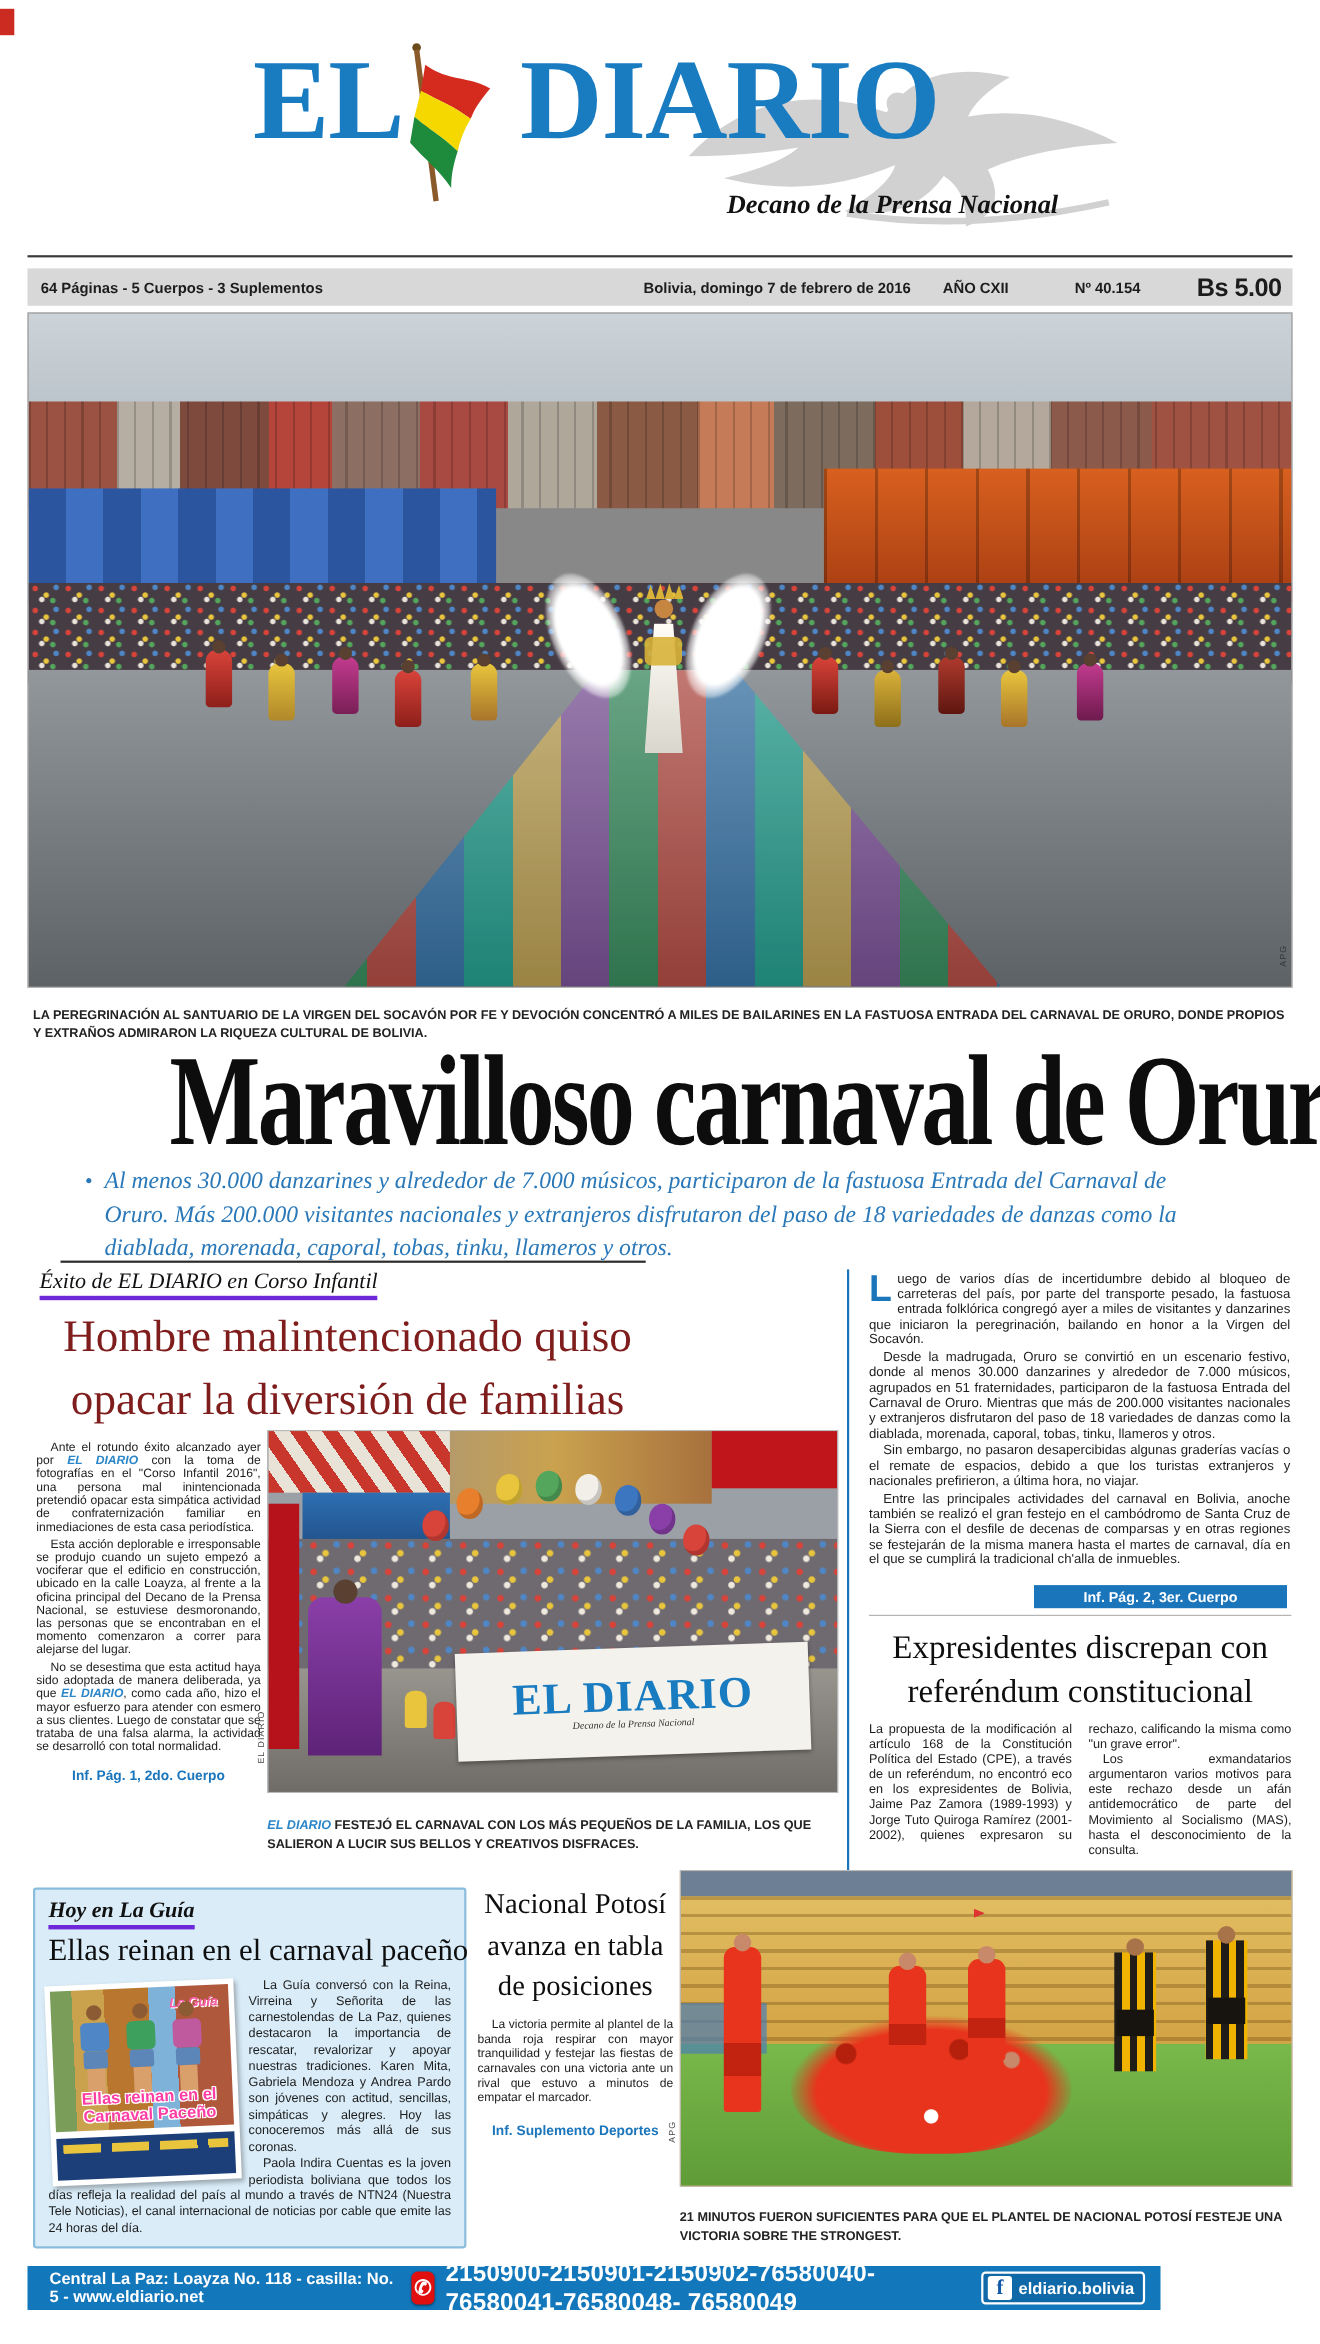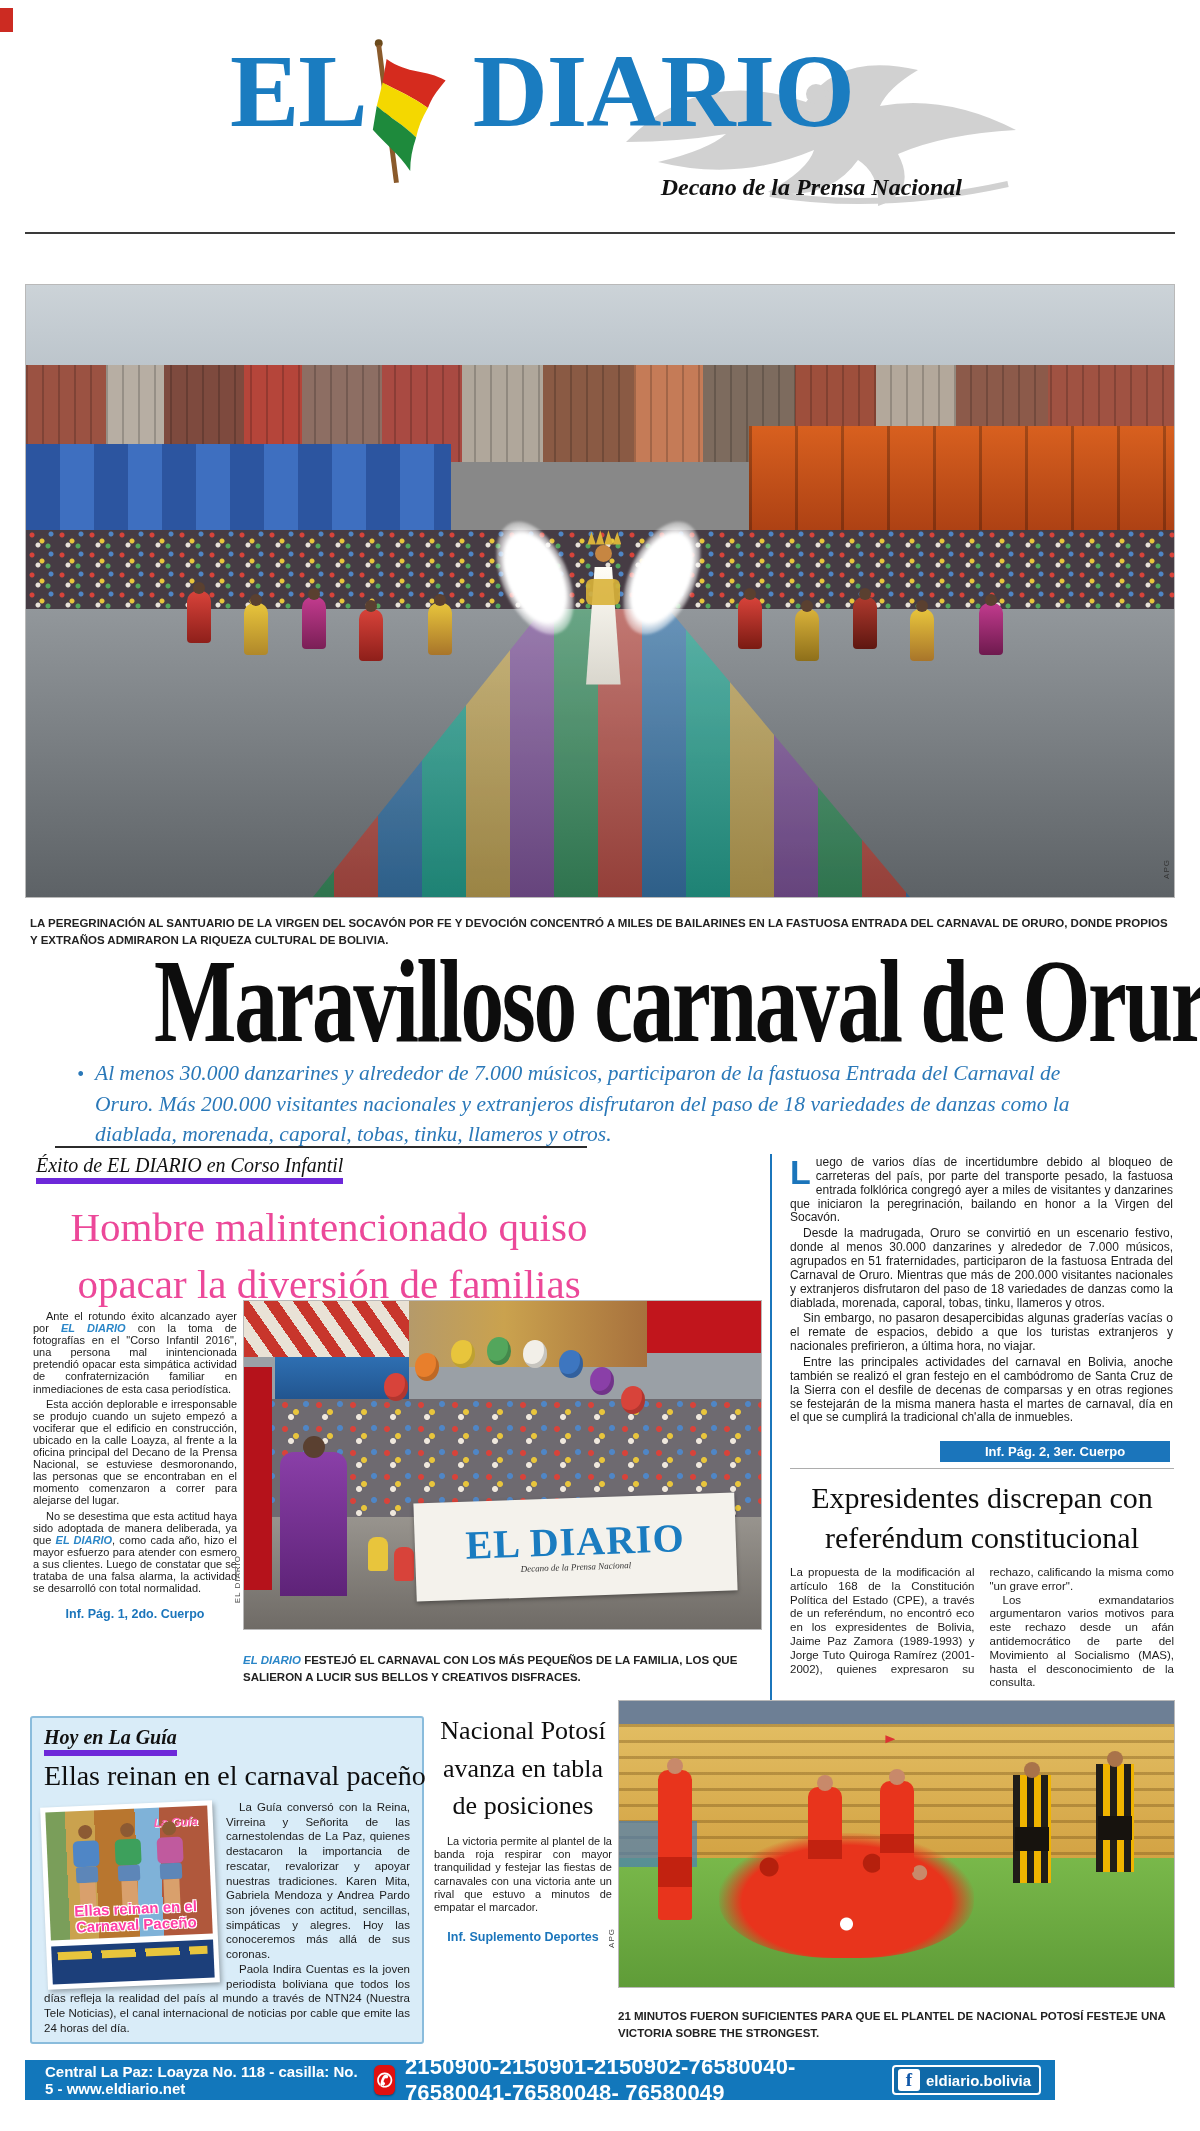--- a/index.html
+++ b/index.html
@@ -93,24 +93,24 @@
      color:#2a78b8;}
   .lead-bullet .dot{position:absolute;left:-18px;top:2px;font-size:20px;}
 
   
   .rule-left{position:absolute;left:55px;top:1146px;width:532px;height:2px;background:#2b2b2b;}
   .blue-vrule{position:absolute;left:770px;top:1154px;width:2px;height:566px;background:#1b75bb;}
   .ref-rule{position:absolute;left:790px;top:1468px;width:384px;height:1px;background:#adadad;}
 
   
   .kicker{font-family:"Liberation Serif",serif;font-style:italic;font-size:20px;color:#111;
-     display:inline-block;border-bottom:6px solid #6d28d9;padding-bottom:1px;}
+     display:inline-block;border-bottom:4px solid #6d28d9;padding-bottom:1px;}
   .corso-kicker{position:absolute;left:36px;top:1154px;}
-  .corso-headline{position:absolute;left:28px;top:1182px;width:568px;margin:17px;text-align:center;
-     font-family:"Liberation Serif",serif;font-weight:400;font-size:41px;line-height:1.38;color:#ec4899;}
+  .corso-headline{position:absolute;left:28px;top:1182px;width:568px;margin:4px;text-align:center;
+     font-family:"Liberation Serif",serif;font-weight:400;font-size:41px;line-height:1.38;color:#7f1d1d;}
   .ref-headline{position:absolute;left:790px;top:1478px;width:384px;margin:0;text-align:center;
      font-family:"Liberation Serif",serif;font-weight:400;font-size:30px;line-height:1.33;color:#0e0e0e;}
   .dep-headline{margin:0 0 10px 0;text-align:center;font-family:"Liberation Serif",serif;
      font-weight:400;font-size:26px;line-height:1.45;color:#0e0e0e;}
   .guia-headline{margin:4px 0 8px 0;font-family:"Liberation Serif",serif;font-weight:400;
      font-size:28px;white-space:nowrap;color:#0e0e0e;}
 
   
   .body-col{position:absolute;text-align:justify;color:#1c1c1c;}
   .body-col p{margin:0 0 2px 0;}
@@ -261,20 +261,27 @@
           <path d="M20,46 C38,56 50,60 66,72 C60,82 56,92 54,102 C40,88 30,84 14,70 Z" fill="#f4d800"></path>
           <path d="M14,70 C30,84 40,88 54,102 C50,114 48,124 48,136 C36,118 24,110 10,94 Z" fill="#1e8a3c"></path>
         </svg>
       </span>
       <span class="mh-word">DIARIO</span>
     </div>
     <div class="tagline">Decano de la Prensa Nacional</div>
   </header>
 
   <div class="topline"></div>
+  <div class="infobar">
+    <span class="ib-pages">64 Páginas - 5 Cuerpos - 3 Suplementos</span>
+    <span class="ib-date">Bolivia, domingo 7 de febrero de 2016</span>
+    <span class="ib-year">AÑO CXII</span>
+    <span class="ib-number">Nº 40.154</span>
+    <span class="ib-price">Bs 5.00</span>
+  </div>
 
   <figure class="photo main-photo">
     <div class="mp-sky"></div>
     <div class="mp-buildings"></div>
     <div class="mp-tarp-left"></div>
     <div class="mp-canopy-right"></div>
     <div class="mp-crowd"></div>
     <div class="mp-street"></div>
     <div class="mp-lanes"></div>
 

